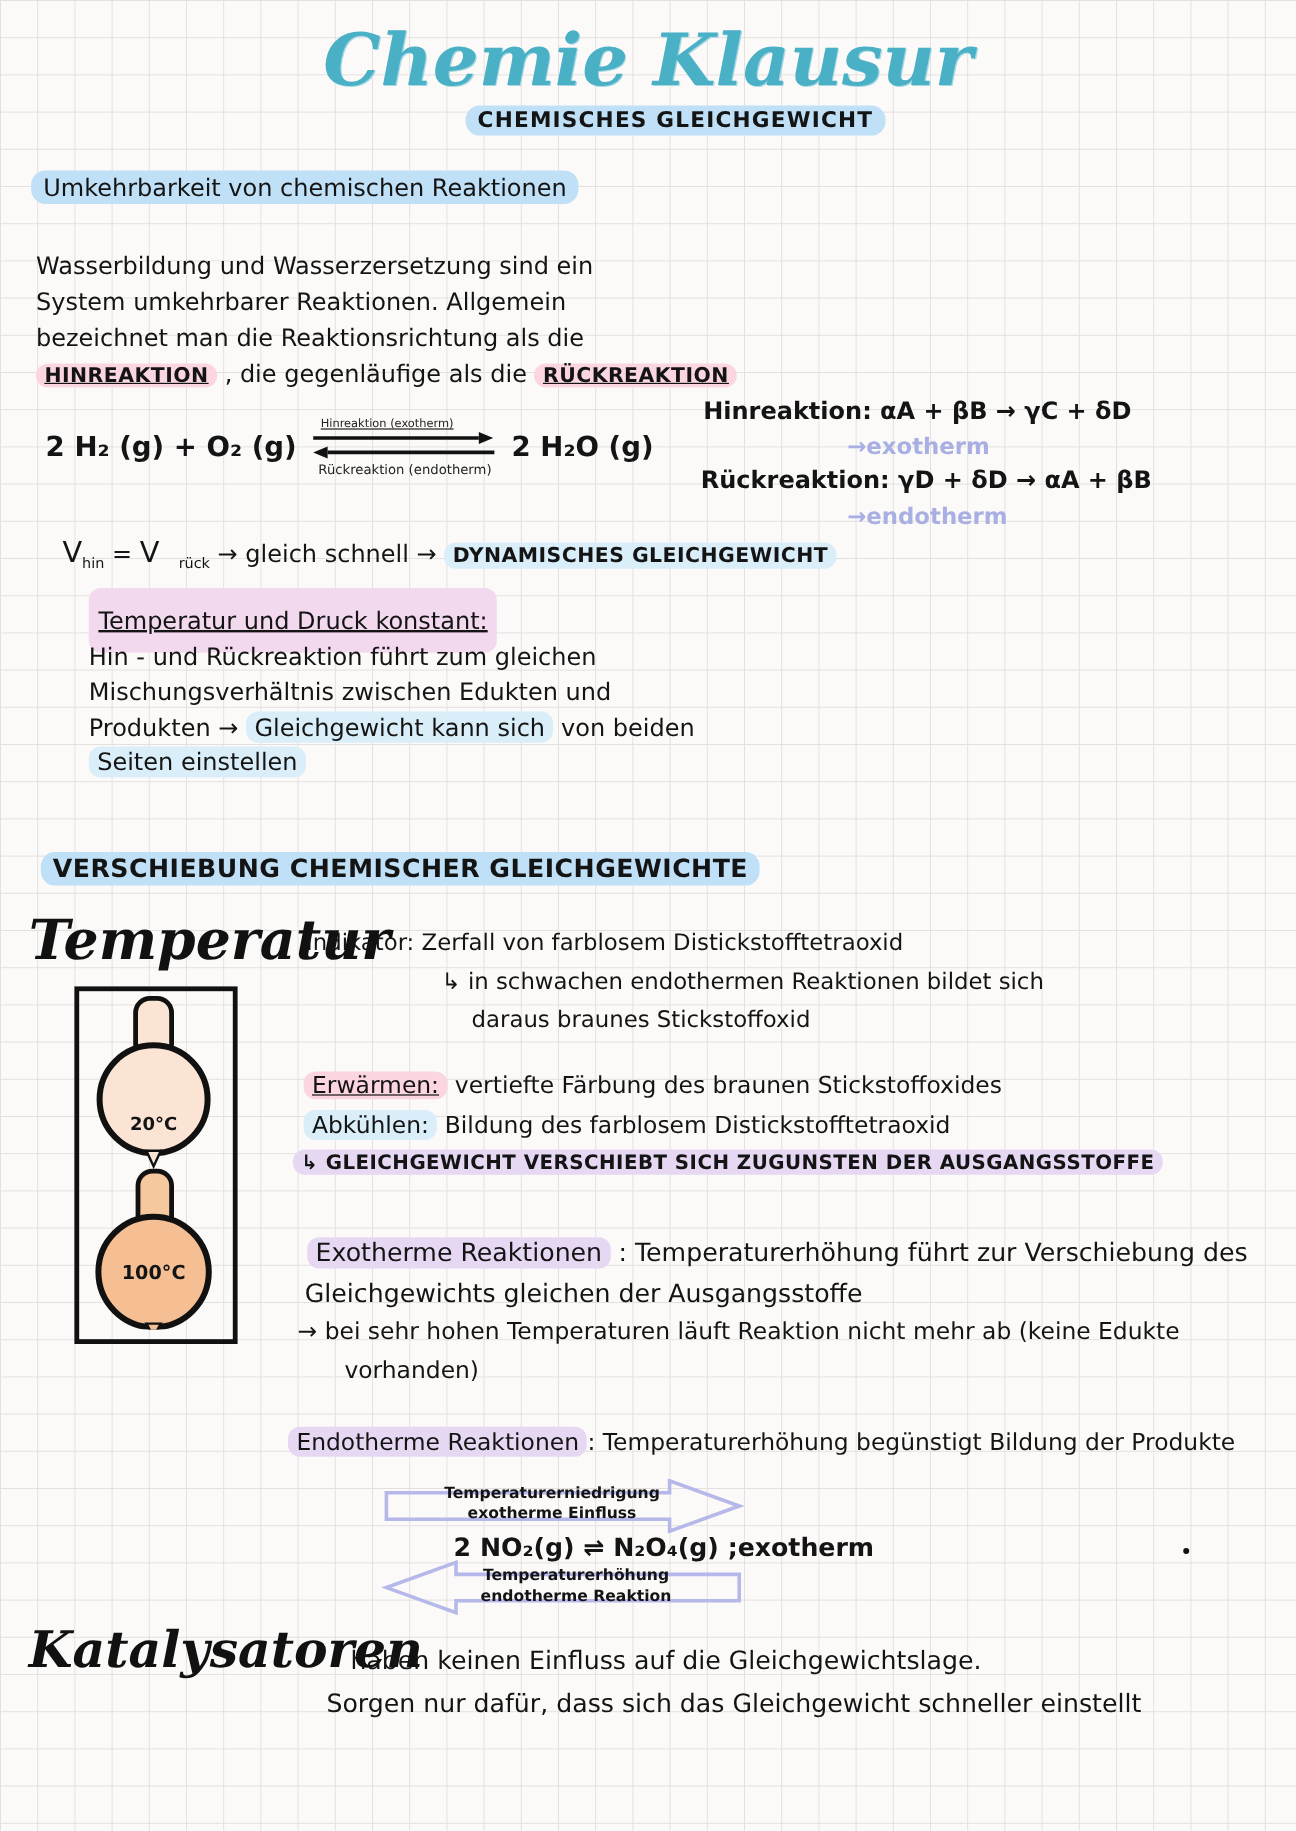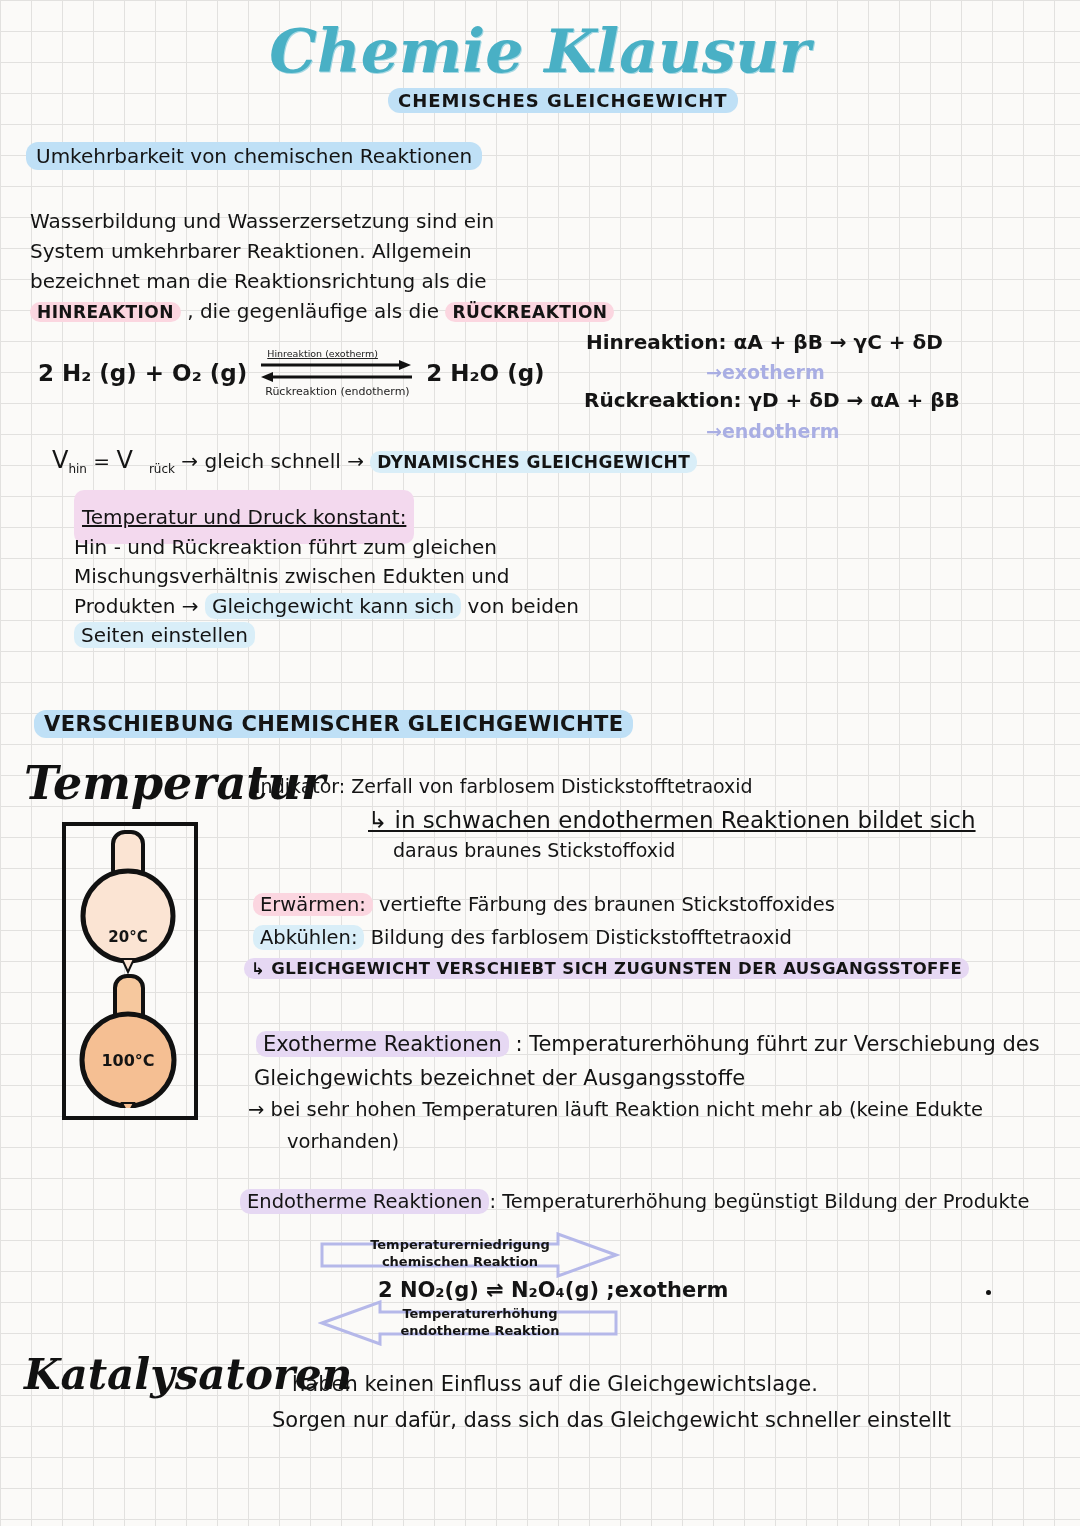--- a/index.html
+++ b/index.html
@@ -16,21 +16,21 @@
       linear-gradient(#e2e1df 1px, transparent 1px),
       linear-gradient(90deg,#e2e1df 1px, transparent 1px);
     background-size:31px 31px;
     overflow:hidden;
     color:#1a1a1a;
   }
   .abs{position:absolute;}
   .hand{font-family:"DejaVu Sans",sans-serif;color:#141414;}
   .cursive{font-family:"DejaVu Serif",serif;font-style:italic;font-weight:bold;}
   .hl-blue{background:#bfe0f6;border-radius:12px;padding:2px 10px;}
-  .hl-pink{background:#fbd6e0;border-radius:10px;padding:0 7px;}
+  .hl-pink{background:#fbd6e0;border-radius:10px;padding:0 7px;text-decoration:underline;}
   .hl-purple{background:#e6d8f3;border-radius:10px;padding:1px 7px;}
   .hl-cyan{background:#d9eef8;border-radius:10px;padding:1px 7px;}
   .hl-lav{background:#f3d9ee;border-radius:10px;padding:15px 8px;text-decoration:underline;}
   .note-purple{color:#a9aee3;}
   .caps{font-weight:bold;letter-spacing:.4px;}
   .smalllabel{font-size:9.5px;color:#222;white-space:nowrap;}
   .eqline{white-space:nowrap;}
 </style>
 </head>
 <body>
@@ -99,21 +99,21 @@
       <span>von beiden</span>
     </div>
     <div><span class="hl-cyan">Seiten einstellen</span></div>
   </div>
 
   <div class="abs hand hl-blue caps" style="top:710px;left:34px;font-size:21px;">VERSCHIEBUNG CHEMISCHER GLEICHGEWICHTE</div>
 
   <div class="abs cursive" style="top:756px;left:24px;font-size:46px;color:#111;">Temperatur</div>
 
   <div class="abs hand" style="top:775px;left:255px;font-size:19px;">Indikator: Zerfall von farblosem Distickstofftetraoxid</div>
-  <div class="abs hand" style="top:807px;left:368px;font-size:23px;text-decoration:underline;">↳ in schwachen endothermen Reaktionen bildet sich</div>
+  <div class="abs hand" style="top:807px;left:368px;font-size:19px;">↳ in schwachen endothermen Reaktionen bildet sich</div>
   <div class="abs hand" style="top:839px;left:393px;font-size:19px;">daraus braunes Stickstoffoxid</div>
 
   <div class="abs" style="top:822px;left:62px;width:128px;height:290px;border:4px solid #111;">
     <svg width="128" height="282" viewBox="0 0 128 282">
       <rect x="47" y="6" width="30" height="50" rx="12" fill="#fbe4d3" stroke="#111" stroke-width="4"></rect>
       <circle cx="62" cy="90" r="45" fill="#fbe4d3" stroke="#111" stroke-width="5"></circle>
       <polygon points="56,133 68,133 62,146" fill="#fbe4d3" stroke="#111" stroke-width="2"></polygon>
       <rect x="49" y="150" width="28" height="62" rx="12" fill="#f6c89e" stroke="#111" stroke-width="4"></rect>
       <circle cx="62" cy="234" r="46" fill="#f5bf93" stroke="#111" stroke-width="5"></circle>
       <polygon points="56,277 68,277 62,288" fill="#f5bf93" stroke="#111" stroke-width="2"></polygon>
@@ -128,33 +128,33 @@
   <div class="abs hand" style="top:926px;left:253px;font-size:19.5px;">
     <span class="hl-cyan">Abkühlen:</span><span> Bildung des farblosem Distickstofftetraoxid</span>
   </div>
   <div class="abs hand" style="top:959px;left:244px;font-size:16.5px;">
     <span class="hl-purple caps">↳ GLEICHGEWICHT VERSCHIEBT SICH ZUGUNSTEN DER AUSGANGSSTOFFE</span>
   </div>
 
   <div class="abs hand" style="top:1032px;left:256px;font-size:21px;">
     <span class="hl-purple">Exotherme Reaktionen</span><span> : Temperaturerhöhung führt zur Verschiebung des</span>
   </div>
-  <div class="abs hand" style="top:1066px;left:254px;font-size:21px;">Gleichgewichts bezeichnet der Ausgangsstoffe</div>
+  <div class="abs hand" style="top:1066px;left:254px;font-size:21px;">Gleichgewichts gleichen der Ausgangsstoffe</div>
   <div class="abs hand" style="top:1098px;left:248px;font-size:19.5px;">→ bei sehr hohen Temperaturen läuft Reaktion nicht mehr ab (keine Edukte</div>
   <div class="abs hand" style="top:1130px;left:287px;font-size:19.5px;">vorhanden)</div>
 
   <div class="abs hand" style="top:1190px;left:240px;font-size:19.5px;">
     <span class="hl-purple">Endotherme Reaktionen</span><span>: Temperaturerhöhung begünstigt Bildung der Produkte</span>
   </div>
 
   <svg class="abs" style="top:1232px;left:320px;" width="300" height="46">
     <polygon points="2,12 238,12 238,2 296,23 238,44 238,34 2,34" fill="none" stroke="#b5b8e9" stroke-width="3"></polygon>
   </svg>
   <div class="abs hand" style="top:1237px;left:340px;width:240px;text-align:center;font-weight:bold;font-size:13px;">Temperaturerniedrigung</div>
-  <div class="abs hand" style="top:1254px;left:340px;width:240px;text-align:center;font-weight:bold;font-size:13px;">chemischen Reaktion</div>
+  <div class="abs hand" style="top:1254px;left:340px;width:240px;text-align:center;font-weight:bold;font-size:13px;">exotherme Einfluss</div>
 
   <div class="abs hand eqline" style="top:1278px;left:378px;font-size:21px;font-weight:bold;">2 NO₂(g) ⇌ N₂O₄(g) ;exotherm</div>
 
   <svg class="abs" style="top:1300px;left:318px;" width="300" height="46">
     <polygon points="298,12 62,12 62,2 4,23 62,44 62,34 298,34" fill="none" stroke="#b5b8e9" stroke-width="3"></polygon>
   </svg>
   <div class="abs hand" style="top:1306px;left:360px;width:240px;text-align:center;font-weight:bold;font-size:13px;">Temperaturerhöhung</div>
   <div class="abs hand" style="top:1323px;left:360px;width:240px;text-align:center;font-weight:bold;font-size:13px;">endotherme Reaktion</div>
 
   <div class="abs" style="top:1290px;left:986px;width:5px;height:5px;border-radius:50%;background:#111;"></div>

